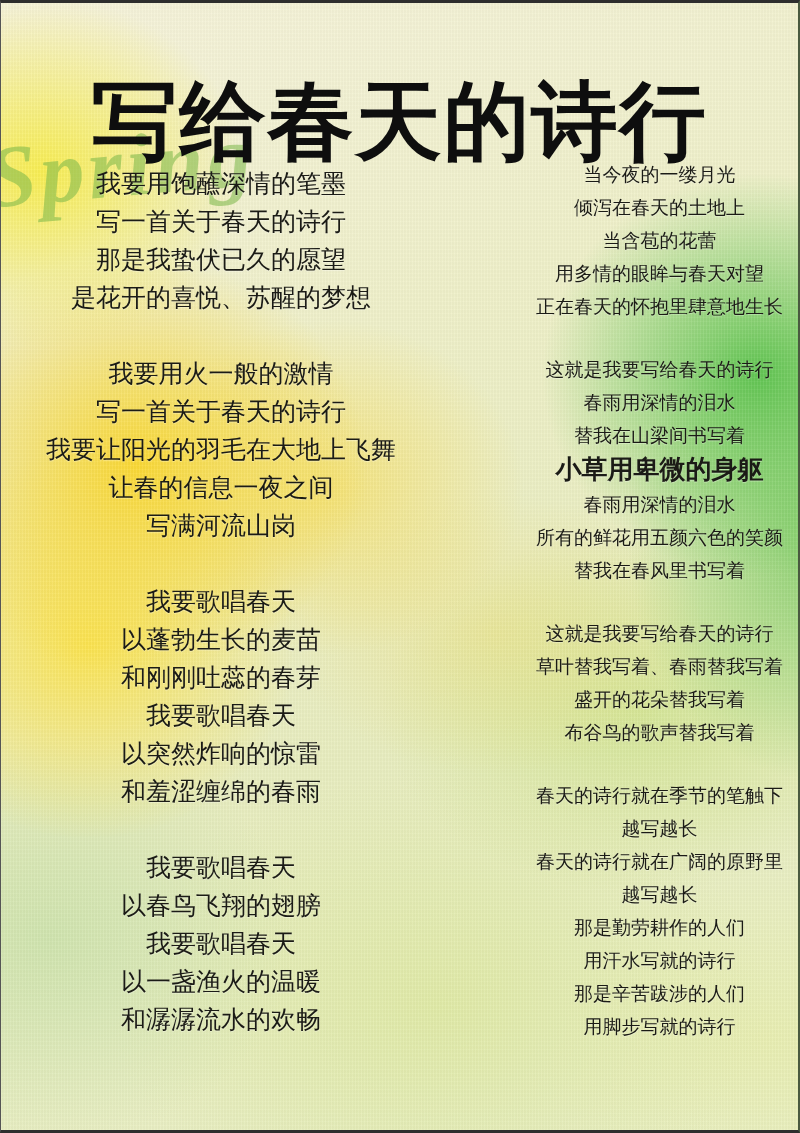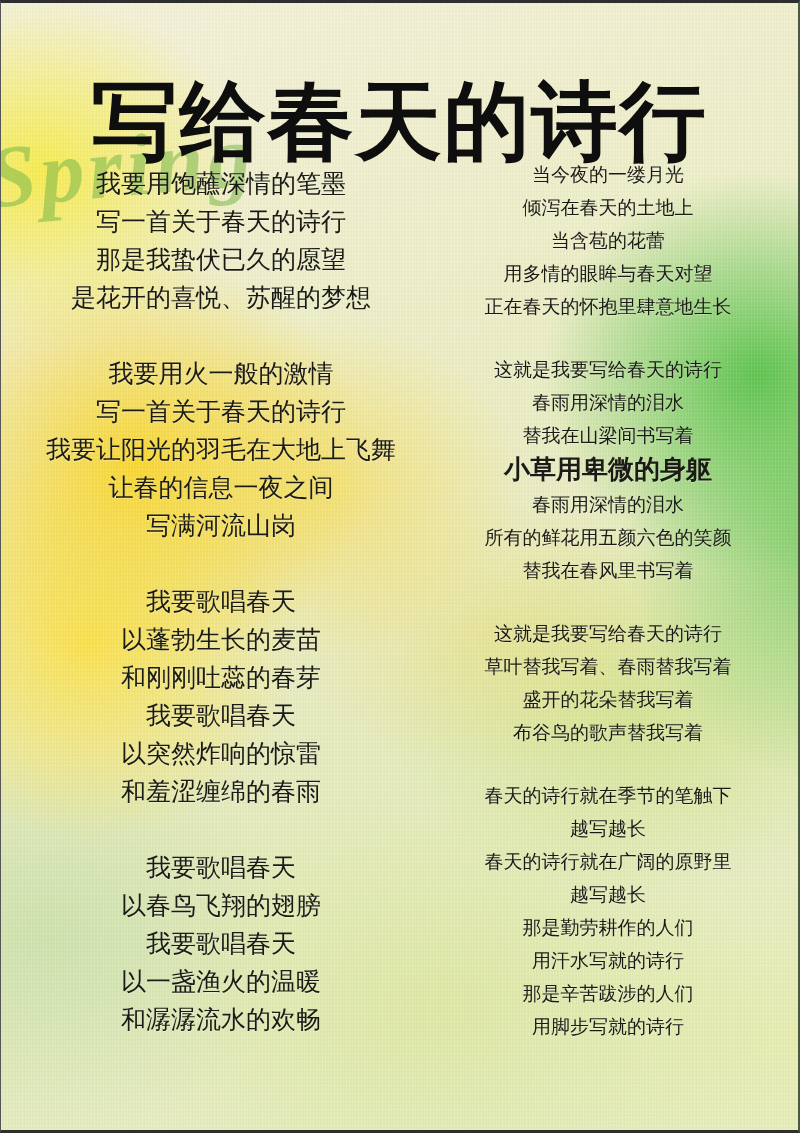--- a/index.html
+++ b/index.html
@@ -86,20 +86,21 @@
     gap: 38px;
     font-size: 25px;
   }
   .col-left .poem-line { line-height: 38px; }
   .col-right {
     top: 131px;
     left: 432px;
     width: 350px;
     gap: 30px;
     font-size: 19px;
+    align-items: flex-end;
   }
   .col-right .poem-line { line-height: 33px; }
   .stanza { display: flex; flex-direction: column; }
   .poem-line {
     white-space: nowrap;
     text-shadow: 0 1px 1px rgba(255,255,255,0.35);
   }
   .poem-line.emphasis {
     font-size: 26px;
     font-weight: 700;

